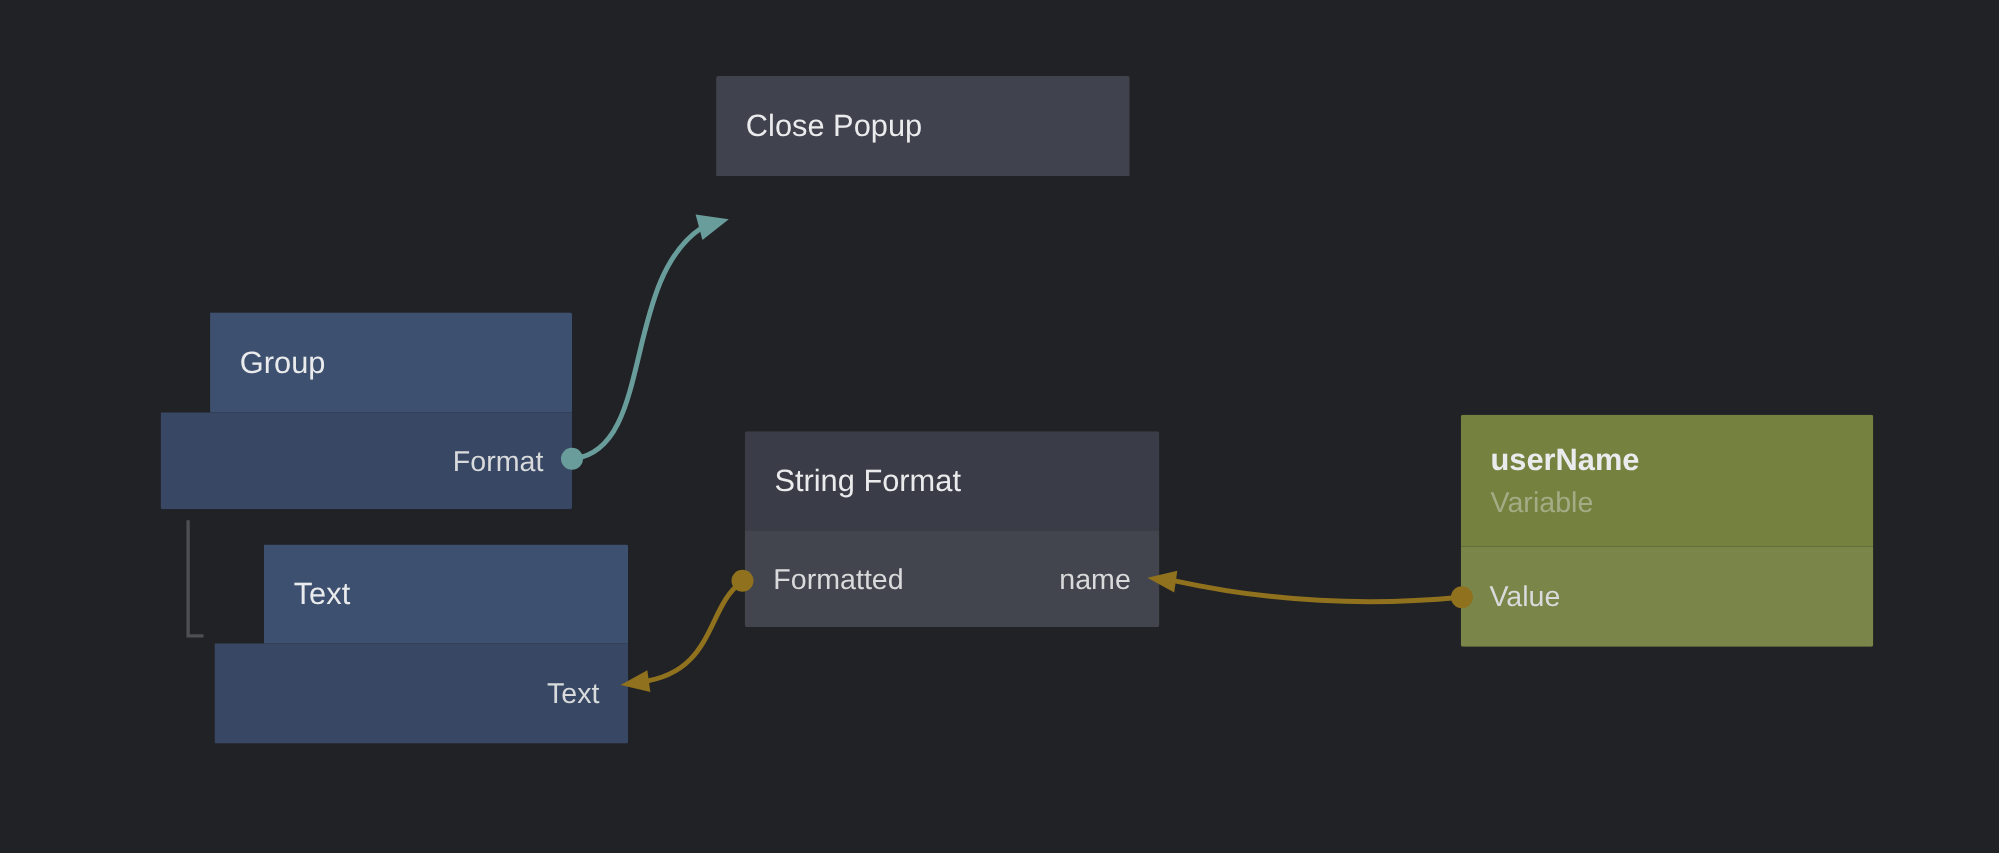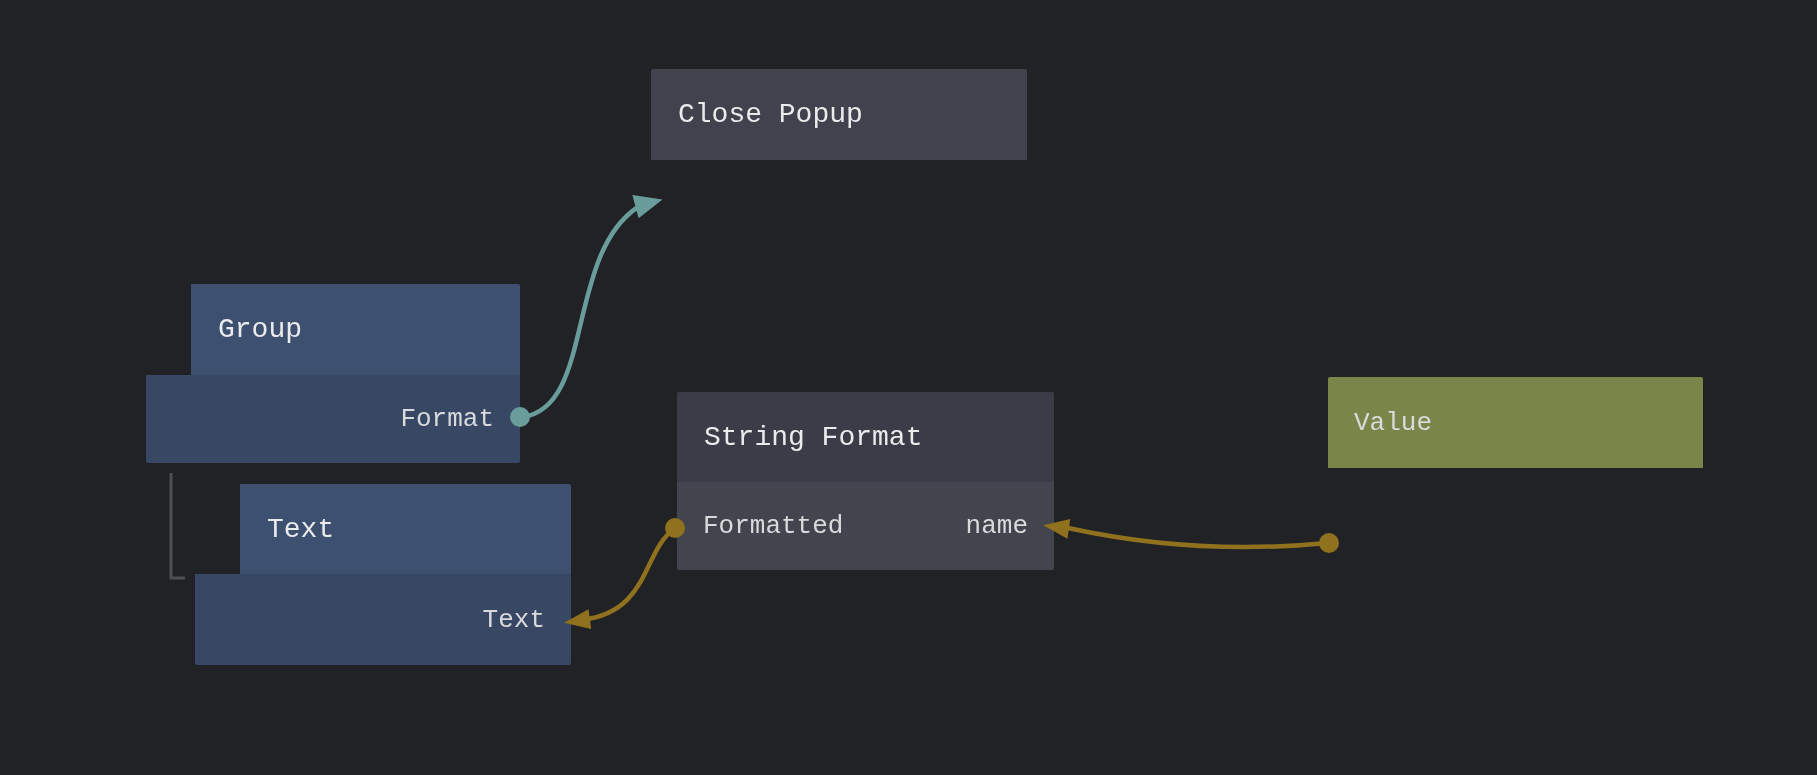--- a/index.html
+++ b/index.html
@@ -2,21 +2,21 @@
 <html style="--background: #212225; --node_gray_header: #40424D; --node_gray_body: #3A3C46; --node_gray2_header: #3A3C47; --node_gray2_body: #43454E; --node_blue_header: #3D5070; --node_blue_body: #384864; --node_olive_header: #75813F; --node_olive_body: #7A8649; --wire_signal: #699D9B; --wire_data: #8F711E; --title_text: #EAEBEC; --port_text: #D9DADB; --subtitle_text: #A4AC86; --hierarchy_line: #4C5053;"><head>
 <meta charset="utf-8">
 <style>
   html,body{margin:0;padding:0;}
   body{
     width:1817px;height:775px;overflow:hidden;
     background:var(--background,#212225);
     font-family:"Liberation Sans", sans-serif;
     -webkit-font-smoothing:antialiased;
   }
-  .canvas{position:relative;width:1817px;height:775px;font-family:Liberation Mono, monospace;}
+  .canvas{position:relative;width:1817px;height:775px;}
   .wires{position:absolute;left:0;top:0;z-index:5;pointer-events:none;}
   .node{position:absolute;z-index:2;border-radius:2px;overflow:hidden;}
   .node .header{display:flex;flex-direction:column;justify-content:center;}
   .node .title{
     font-size:28px;color:var(--title_text,#EAEBEC);
     padding:0 27px;white-space:nowrap;
   }
   .node .subtitle{
     font-size:26px;color:var(--subtitle_text,#A4AC86);
     padding:0 27px;margin-top:7px;white-space:nowrap;
@@ -61,21 +61,21 @@
     <div class="header" style="height:91px;">
       <div class="title">Group</div>
     </div>
     <div class="body" style="height:88px;">
       <div class="port-row justify-right">
         <span class="port-label">Format</span>
       </div>
     </div>
   </div>
 
-  <div class="node theme-blue" style="left:195px;top:484px;width:376px;height:181px;">
+  <div class="node theme-blue" style="left:195px;top:495px;width:376px;height:181px;">
     <div class="header" style="height:90px;">
       <div class="title">Text</div>
     </div>
     <div class="body" style="height:91px;">
       <div class="port-row justify-right">
         <span class="port-label">Text</span>
       </div>
     </div>
   </div>
 
@@ -85,20 +85,24 @@
     </div>
     <div class="body" style="height:88px;">
       <div class="port-row justify-between">
         <span class="port-label">Formatted</span>
         <span class="port-label">name</span>
       </div>
     </div>
   </div>
 
   <div class="node theme-olive" style="left:1328px;top:377px;width:375px;height:211px;">
+    <div class="header" style="height:120px;">
+      <div class="title" style="font-weight:bold;">userName</div>
+      <div class="subtitle">Variable</div>
+    </div>
     <div class="body" style="height:91px;">
       <div class="port-row justify-left">
         <span class="port-label">Value</span>
       </div>
     </div>
   </div>
 
   <svg class="wires" width="1817" height="775" viewBox="0 0 1817 775">
 
     <path class="hierarchy" d="M 171 473 L 171 578 L 185 578"></path>

